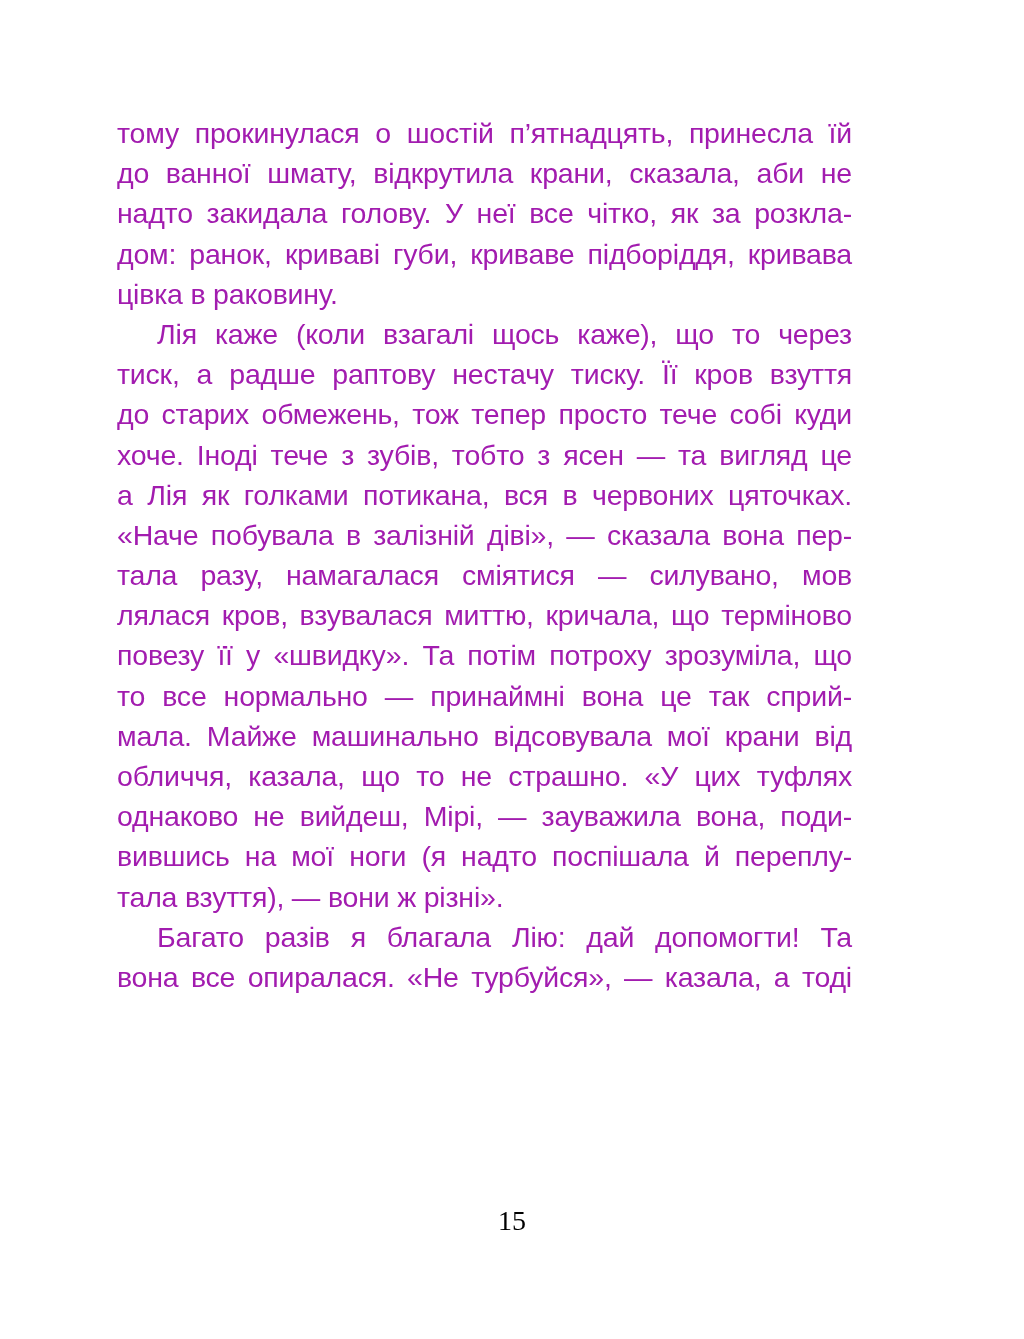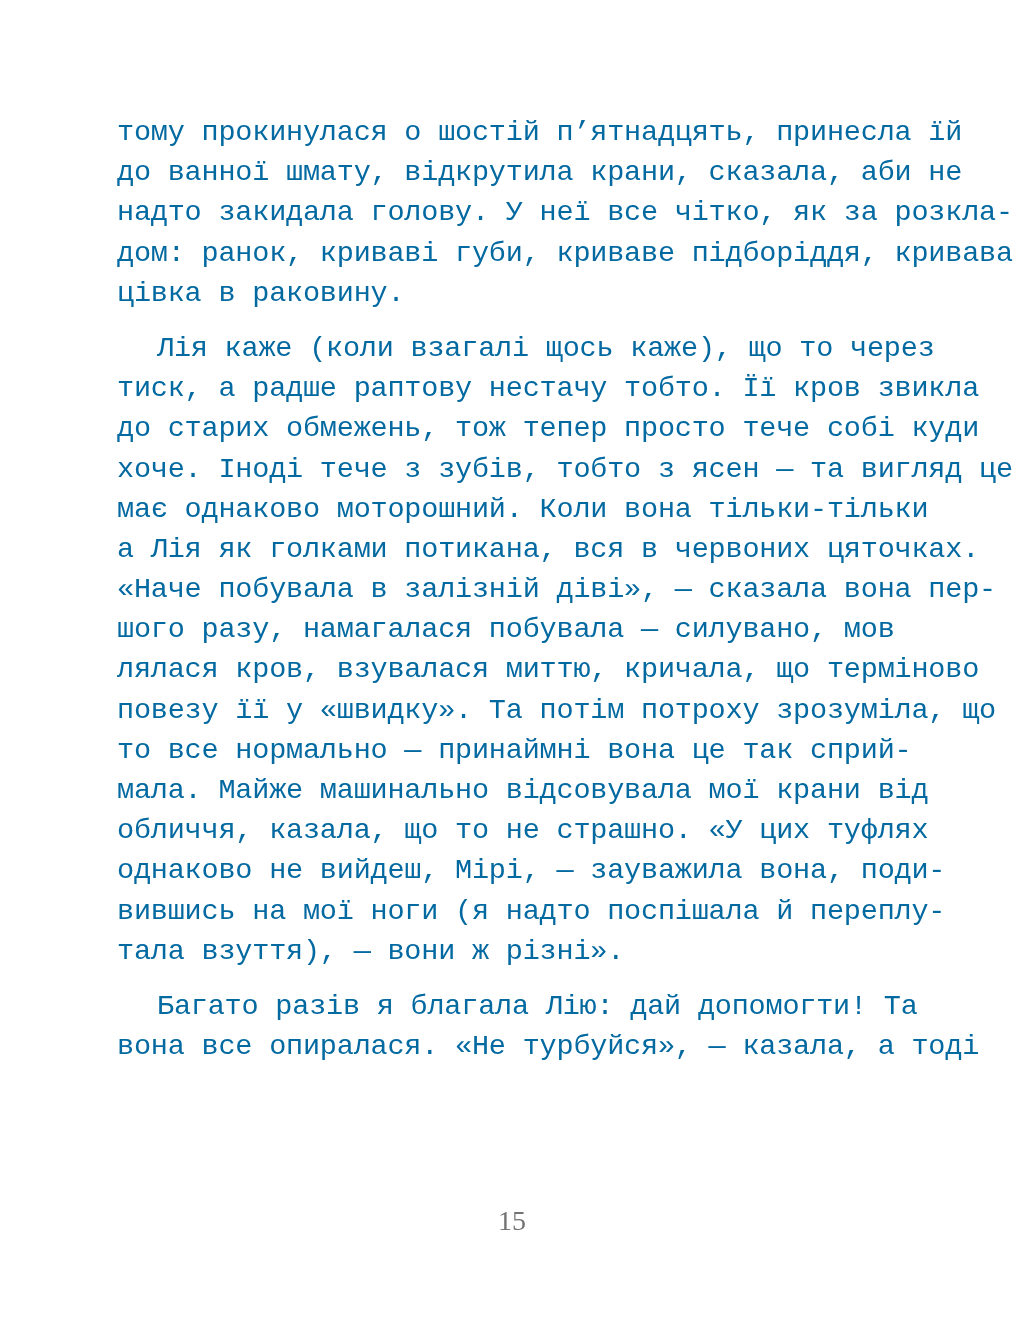--- a/index.html
+++ b/index.html
@@ -2,63 +2,62 @@
 <html><head>
 <meta charset="utf-8">
 <style>
   html, body { margin: 0; padding: 0; background: #ffffff; }
   body { width: 1024px; height: 1339px; position: relative; overflow: hidden; }
   .page {
     position: absolute;
     left: 117px;
     top: 113px;
     width: 735px;
-    font-family: Liberation Mono, monospace;
+    font-family: Liberation Sans, sans-serif;
     font-size: 28.5px;
     line-height: 40.2px;
-    color: #0369a1;
+    color: #a21caf;
     letter-spacing: -0.2px;
   }
   .line {
     display: block;
     white-space: nowrap;
     text-align: justify;
     text-align-last: justify;
     height: 40.2px;
   }
   .line.last { text-align-last: left; }
-  .line.indent { padding-left: 40px; margin-top: 15px; }
+  .line.indent { padding-left: 40px; }
   .page-number {
     position: absolute;
     left: 0; right: 0;
     top: 1205px;
     text-align: center;
     font-family: "Liberation Serif", "DejaVu Serif", serif;
     font-size: 28px;
-    color: #737373;
+    color: #000000;
     padding-left: 0;
   }
 </style>
 </head>
 <body>
 
 <div class="page">
   <span class="line">тому прокинулася о шостій п’ятнадцять, принесла їй</span>
   <span class="line">до ванної шмату, відкрутила крани, сказала, аби не</span>
   <span class="line">надто закидала голову. У неї все чітко, як за розкла-</span>
   <span class="line">дом: ранок, криваві губи, криваве підборіддя, кривава</span>
   <span class="line last">цівка в раковину.</span>
   <span class="line indent">Лія каже (коли взагалі щось каже), що то через</span>
-  <span class="line">тиск, а радше раптову нестачу тобто. Її кров звикла</span>
+  <span class="line">тиск, а радше раптову нестачу тиску. Її кров взуття</span>
   <span class="line">до старих обмежень, тож тепер просто тече собі куди</span>
   <span class="line">хоче. Іноді тече з зубів, тобто з ясен — та вигляд це</span>
-  <span class="line">має однаково моторошний. Коли вона тільки-тільки</span>
   <span class="line">а Лія як голками потикана, вся в червоних цяточках.</span>
   <span class="line">«Наче побувала в залізній діві», — сказала вона пер-</span>
-  <span class="line">шого разу, намагалася побувала — силувано, мов</span>
+  <span class="line">тала разу, намагалася сміятися — силувано, мов</span>
   <span class="line">лялася кров, взувалася миттю, кричала, що терміново</span>
   <span class="line">повезу її у «швидку». Та потім потроху зрозуміла, що</span>
   <span class="line">то все нормально — принаймні вона це так сприй-</span>
   <span class="line">мала. Майже машинально відсовувала мої крани від</span>
   <span class="line">обличчя, казала, що то не страшно. «У цих туфлях</span>
   <span class="line">однаково не вийдеш, Мірі, — зауважила вона, поди-</span>
   <span class="line">вившись на мої ноги (я надто поспішала й переплу-</span>
   <span class="line last">тала взуття), — вони ж різні».</span>
   <span class="line indent">Багато разів я благала Лію: дай допомогти! Та</span>
   <span class="line">вона все опиралася. «Не турбуйся», — казала, а тоді</span>

